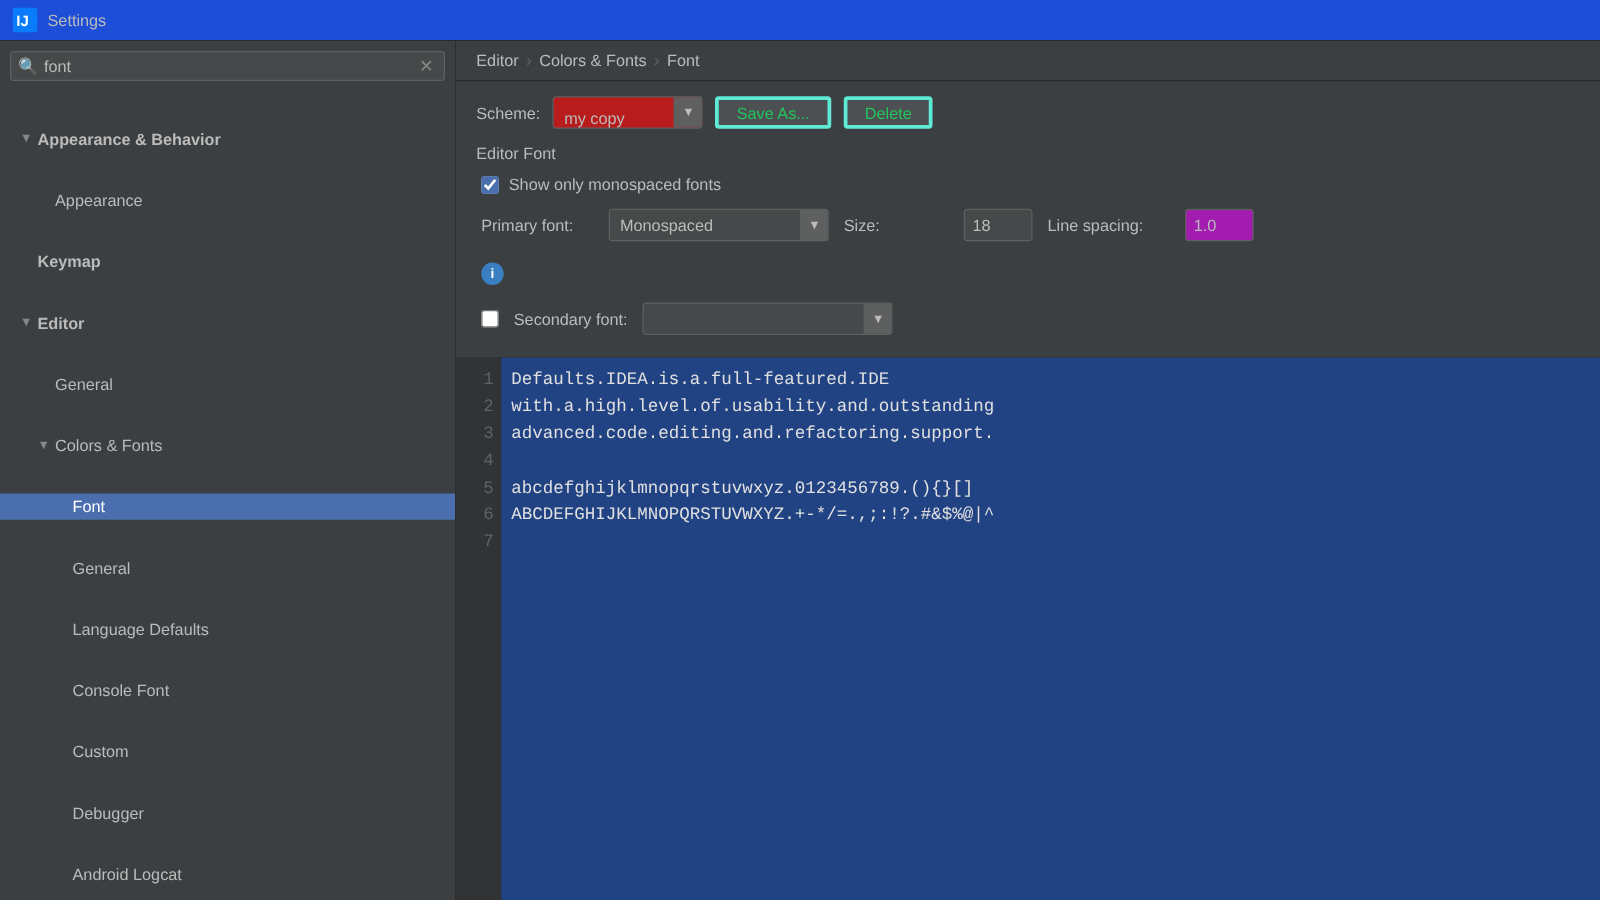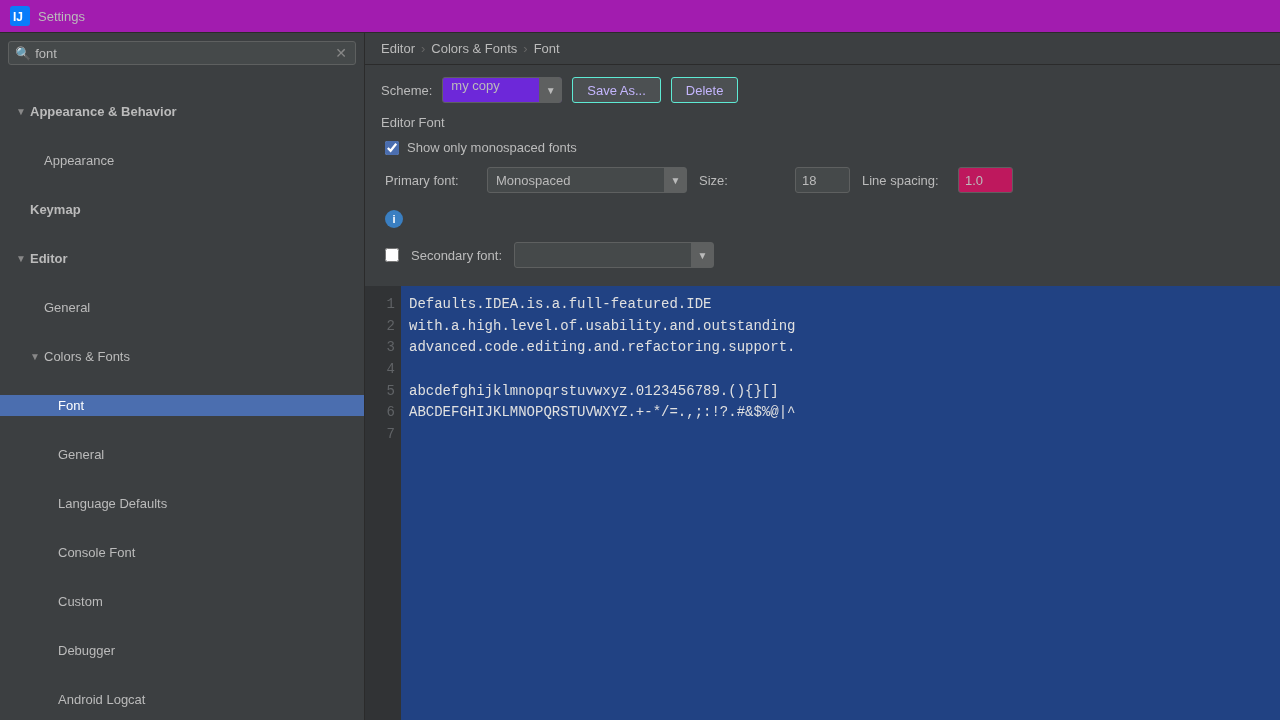--- a/index.html
+++ b/index.html
@@ -8,21 +8,21 @@
       font-size: 13px;
       background: #3c3f41;
       color: #bbbbbb;
       width: 1280px;
       height: 720px;
       overflow: hidden;
       display: flex;
       flex-direction: column;
     }
     .title-bar {
-      background: #a21caf;
+      background: #1d4ed8;
       padding: 6px 10px;
       display: flex;
       align-items: center;
       gap: 8px;
       border-bottom: 1px solid #2b2b2b;
       flex-shrink: 0;
     }
     .title-bar-icon {
       width: 20px;
       height: 20px;
@@ -133,22 +133,22 @@
       align-items: center;
       gap: 10px;
       flex-shrink: 0;
     }
     .scheme-label {
       color: #bbbbbb;
       font-size: 13px;
     }
     .scheme-dropdown {
       display: flex;
-      align-items: flex-start;
-      background: #6d28d9;
+      align-items: flex-end;
+      background: #b91c1c;
       border: 1px solid #5e6060;
       border-radius: 3px;
       height: 26px;
       min-width: 120px;
     }
     .scheme-dropdown span {
       flex: 1;
       padding: 0 8px;
       color: #bbbbbb;
       font-size: 13px;
@@ -161,23 +161,23 @@
       height: 100%;
       width: 22px;
       cursor: pointer;
       display: flex;
       align-items: center;
       justify-content: center;
       font-size: 10px;
     }
     .btn {
       background: #4c5052;
-      border: 1px solid #5eead4;
-      border-radius: 3px;
-      color: #c4b5fd;
+      border: 3px solid #5eead4;
+      border-radius: 3px;
+      color: #22c55e;
       padding: 3px 14px;
       cursor: pointer;
       font-size: 13px;
       height: 26px;
     }
     .editor-font-section {
       padding: 0 16px 8px 16px;
       flex-shrink: 0;
     }
     .section-title {
@@ -210,21 +210,21 @@
       font-size: 13px;
       min-width: 90px;
     }
     .font-dropdown {
       display: flex;
       align-items: center;
       background: #45494a;
       border: 1px solid #5e6060;
       border-radius: 3px;
       height: 26px;
-      width: 200px;
+      width: 176px;
     }
     .font-dropdown span {
       flex: 1;
       padding: 0 8px;
       color: #bbbbbb;
       font-size: 13px;
     }
     .size-field {
       display: flex;
       align-items: center;
@@ -237,24 +237,24 @@
       color: #bbbbbb;
       font-size: 13px;
       width: 55px;
       height: 26px;
       padding: 0 6px;
       outline: none;
     }
     .line-spacing-field {
       display: flex;
       align-items: center;
-      gap: 6px;
+      gap: 20px;
     }
     .line-spacing-input {
-      background: #be185d;
+      background: #a21caf;
       border: 1px solid #5e6060;
       border-radius: 3px;
       color: #bbbbbb;
       font-size: 13px;
       width: 55px;
       height: 26px;
       padding: 0 6px;
       outline: none;
     }
     .info-row {

